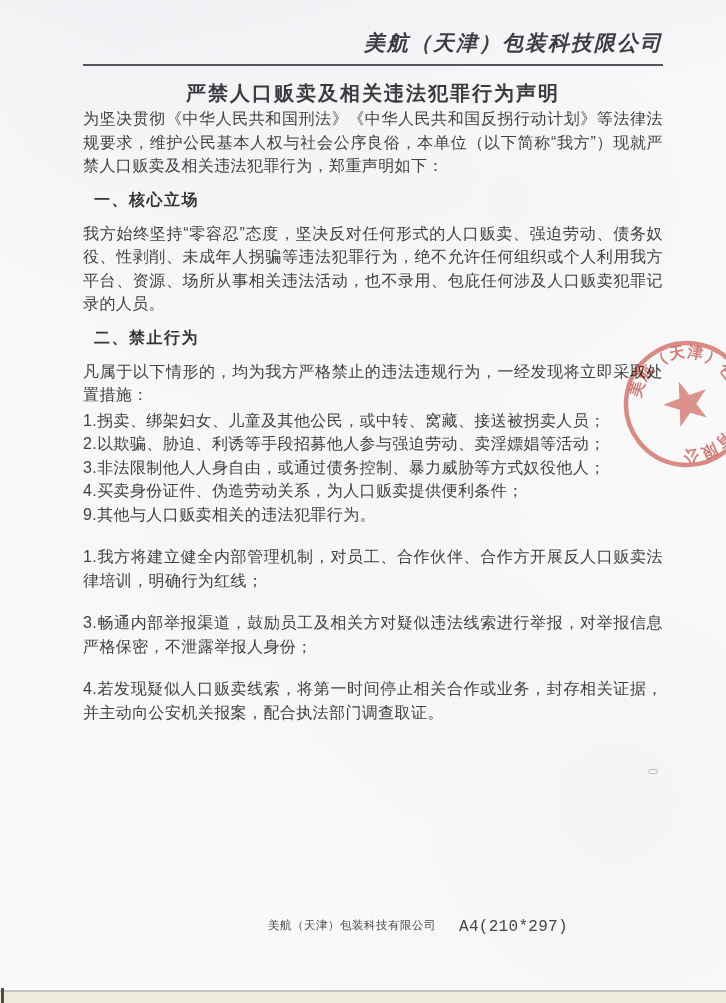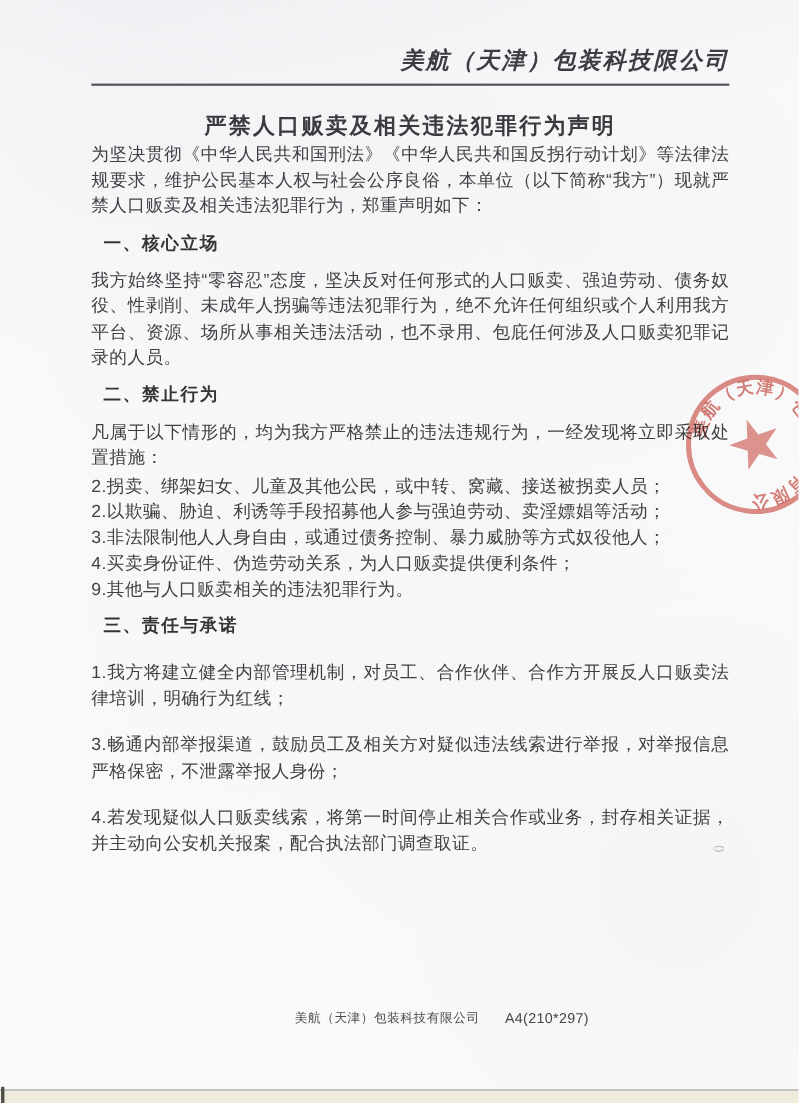--- a/index.html
+++ b/index.html
@@ -16,33 +16,33 @@
       radial-gradient(circle at 70% 20%, rgba(160,160,175,.05), transparent 40%),
       radial-gradient(circle at 35% 55%, rgba(150,150,165,.04), transparent 45%),
       radial-gradient(circle at 85% 80%, rgba(150,150,160,.05), transparent 38%),
       linear-gradient(180deg, #f6f6f8 0%, #fafafb 8%, #fafafb 100%);
     color:#3e3e41;
   }
   .content{
     position:absolute;left:83px;top:0;width:580px;
   }
   .company-header{
-    margin-top:42px;
+    margin-top:30px;
     text-align:right;
     font-family:"DejaVu Serif","Liberation Serif",serif;
     font-style:italic;font-weight:bold;
     font-size:21px;line-height:26px;letter-spacing:2px;
     color:#3c3d44;
   }
   .header-rule{
     margin-top:8px;height:0;
     border-bottom:2px solid #53545c;
   }
   .doc-title{
-    margin-top:23px;
+    margin-top:13px;
     text-align:center;
     font-size:20px;font-weight:bold;letter-spacing:2px;
     line-height:28px;color:#3a3a3f;
   }
   .intro{
     margin-top:49px;
   }
   p.body-text{
     margin:0;
     font-size:16px;line-height:23.5px;letter-spacing:.4px;
@@ -62,21 +62,21 @@
   .s2-list{margin-top:2px;}
   .s3-heading{margin-top:31px;}
   .s3-list{margin-top:12px;}
   .s3-list p.body-text{margin-top:19px;}
   .footer-company{
     position:absolute;left:268px;top:918px;
     font-size:11.5px;letter-spacing:.5px;color:#4a4a4e;
   }
   .footer-size{
     position:absolute;left:459px;top:918px;
-    font-size:13px;letter-spacing:.3px;color:#45454a;
+    font-size:16px;letter-spacing:.3px;color:#45454a;font-family:Liberation Mono, monospace;
   }
   .seal{
     position:absolute;left:602px;top:319px;width:170px;height:170px;
     opacity:.85;mix-blend-mode:multiply;
   }
   .noise-mark{
     position:absolute;left:650px;top:766px;
     font-size:10px;color:#9d9da4;opacity:.75;
     transform:rotate(90deg);
   }
@@ -110,30 +110,29 @@
 
     <div>
       <h2 class="section-heading s1-heading">一、核心立场</h2>
       <p class="body-text s1-para">我方始终坚持“零容忍”态度，坚决反对任何形式的人口贩卖、强迫劳动、债务奴役、性剥削、未成年人拐骗等违法犯罪行为，绝不允许任何组织或个人利用我方平台、资源、场所从事相关违法活动，也不录用、包庇任何涉及人口贩卖犯罪记录的人员。</p>
     </div>
 
     <div>
       <h2 class="section-heading s2-heading">二、禁止行为</h2>
       <p class="body-text s2-lead">凡属于以下情形的，均为我方严格禁止的违法违规行为，一经发现将立即采取处置措施：</p>
       <div class="s2-list">
-        <p class="body-text list-item">2.拐卖、绑架妇女、儿童及其他公民，或中转、窝藏、接送被拐卖人员；</p>
+        <p class="body-text list-item">1.拐卖、绑架妇女、儿童及其他公民，或中转、窝藏、接送被拐卖人员；</p>
         <p class="body-text list-item">2.以欺骗、胁迫、利诱等手段招募他人参与强迫劳动、卖淫嫖娼等活动；</p>
         <p class="body-text list-item">3.非法限制他人人身自由，或通过债务控制、暴力威胁等方式奴役他人；</p>
         <p class="body-text list-item">4.买卖身份证件、伪造劳动关系，为人口贩卖提供便利条件；</p>
         <p class="body-text list-item">9.其他与人口贩卖相关的违法犯罪行为。</p>
       </div>
     </div>
 
     <div>
-      <h2 class="section-heading s3-heading">三、责任与承诺</h2>
       <div class="s3-list">
         <p class="body-text list-item">1.我方将建立健全内部管理机制，对员工、合作伙伴、合作方开展反人口贩卖法律培训，明确行为红线；</p>
         <p class="body-text list-item">3.畅通内部举报渠道，鼓励员工及相关方对疑似违法线索进行举报，对举报信息严格保密，不泄露举报人身份；</p>
         <p class="body-text list-item">4.若发现疑似人口贩卖线索，将第一时间停止相关合作或业务，封存相关证据，并主动向公安机关报案，配合执法部门调查取证。</p>
       </div>
     </div>
 
   </div>
 
   <svg class="seal" viewBox="-85 -85 170 170" xmlns="http://www.w3.org/2000/svg">

